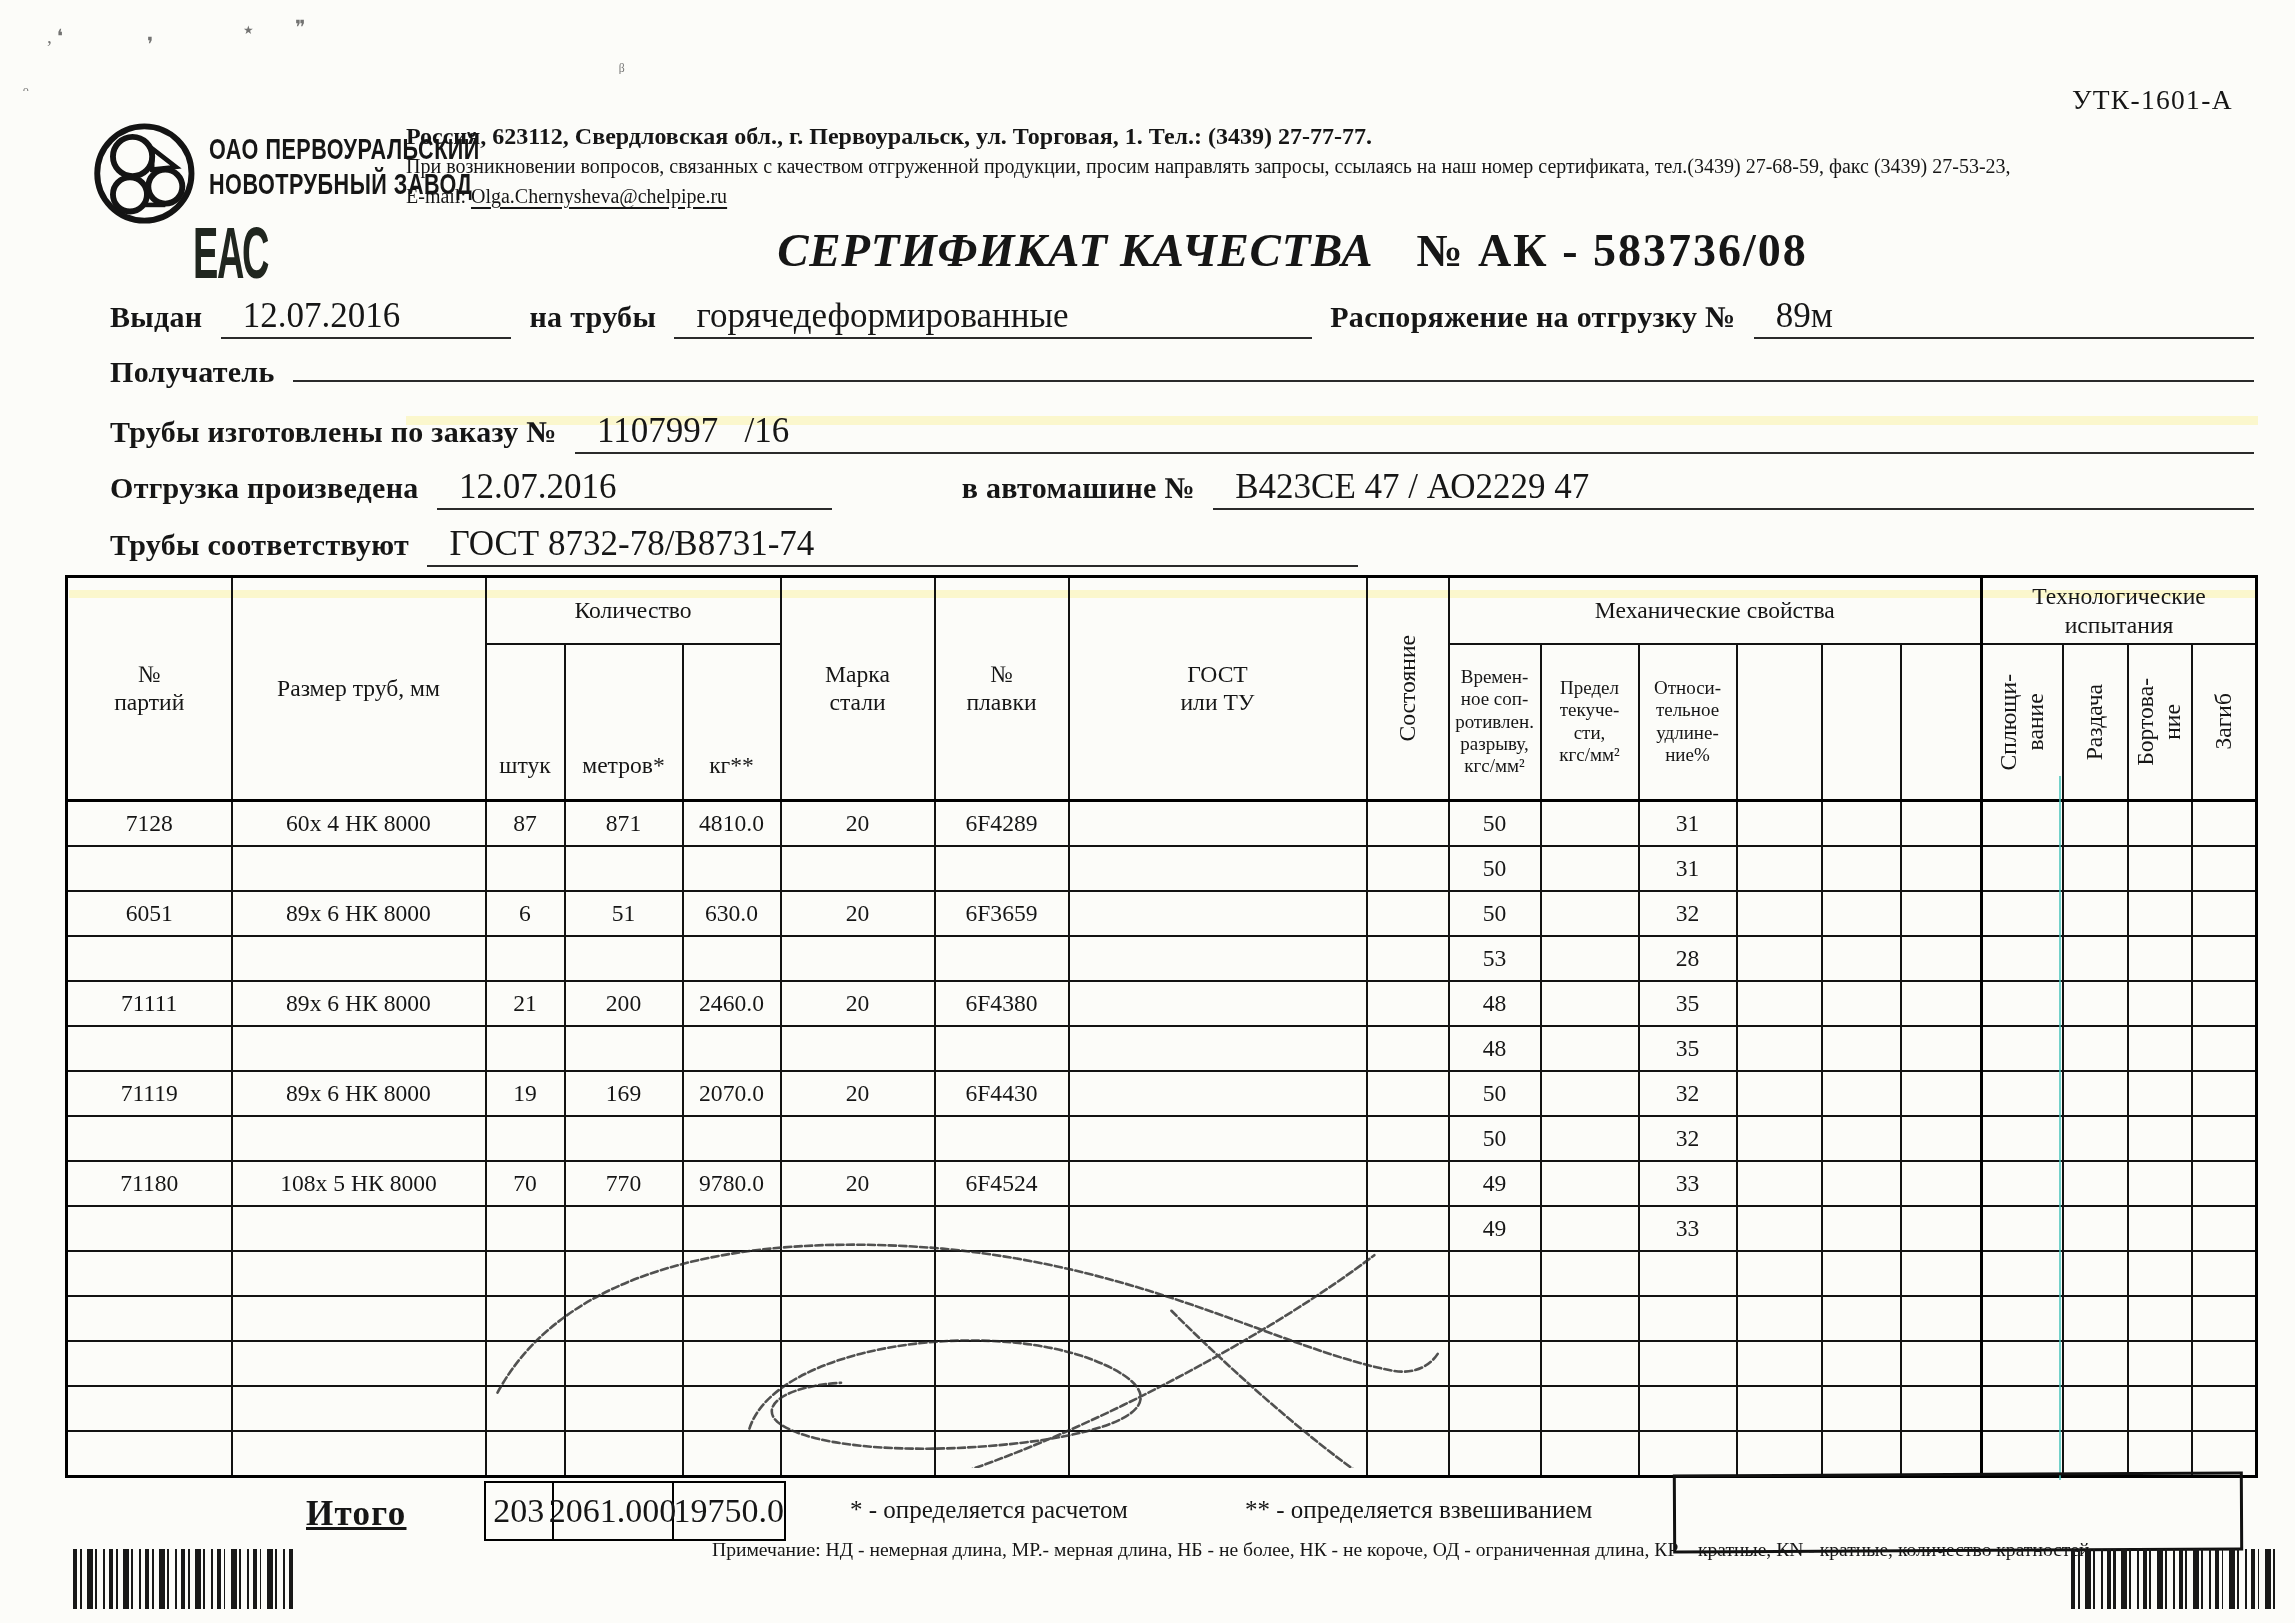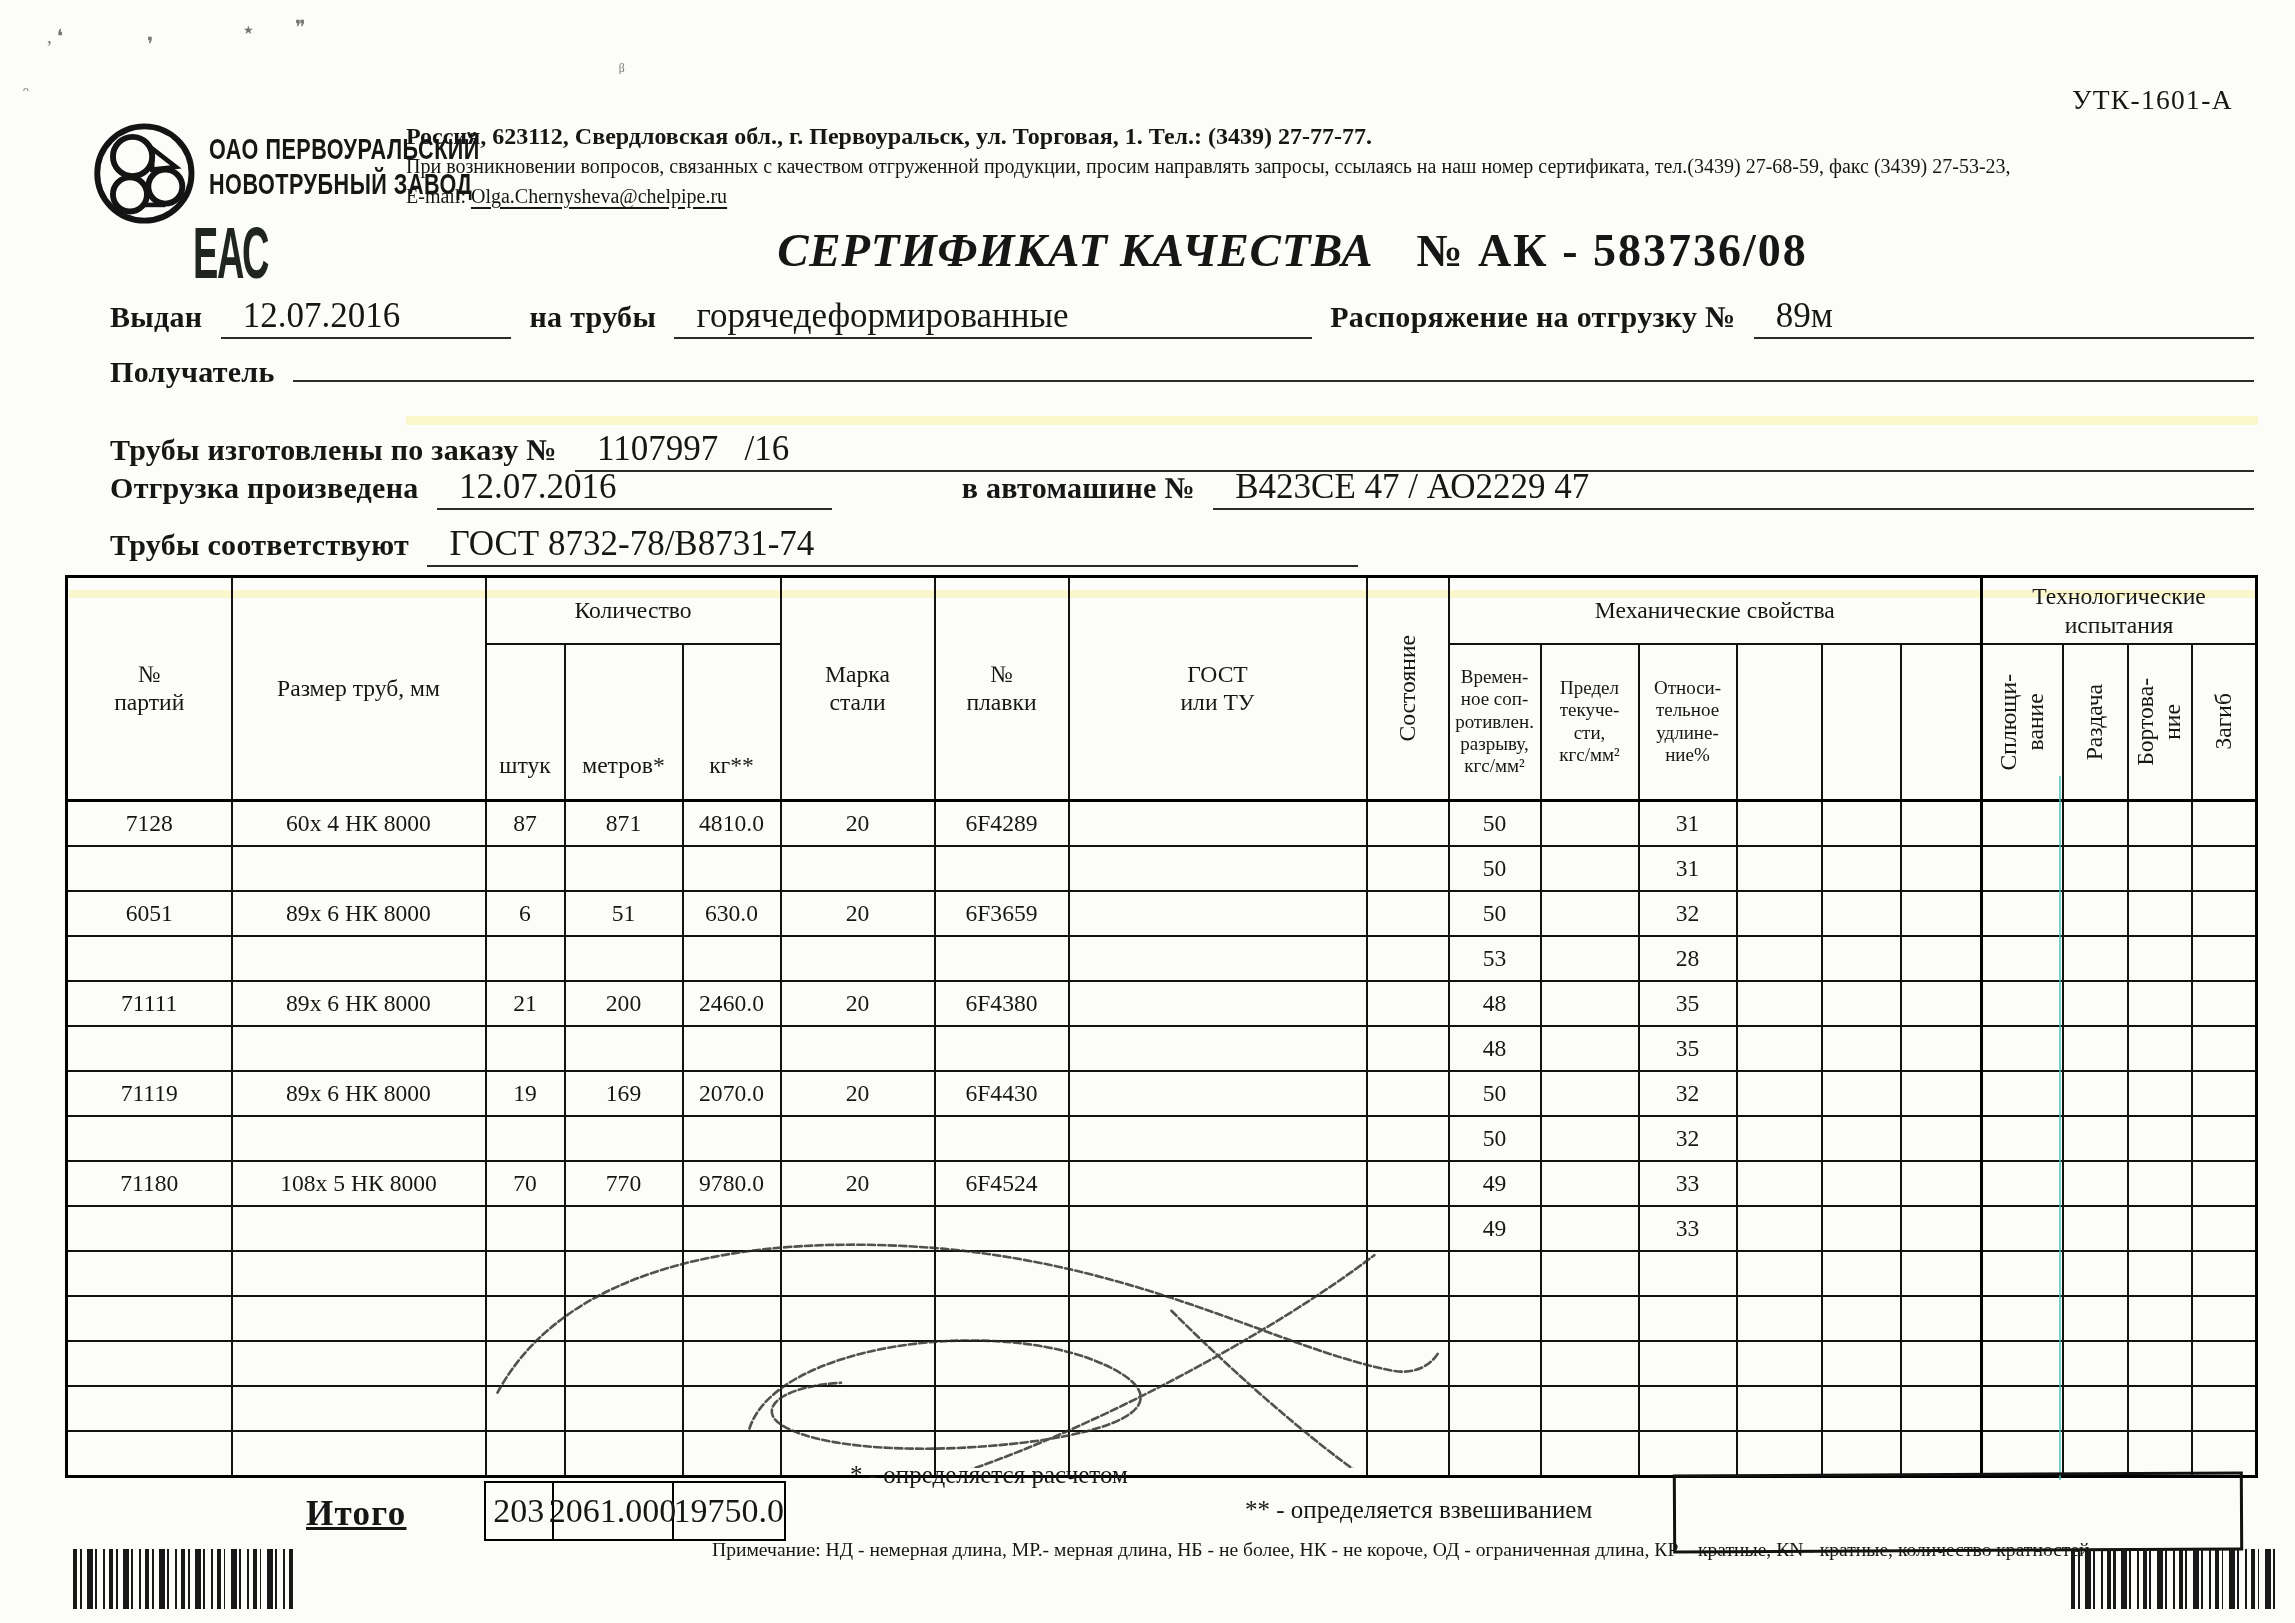--- a/index.html
+++ b/index.html
@@ -133,21 +133,21 @@
     <span class="val" style="width:609px;">горячедеформированные</span>
     <span class="lbl">Распоряжение на отгрузку №</span>
     <span class="val grow">89м</span>
   </div>
 
   <div class="frow" style="top:355px;">
     <span class="lbl">Получатель</span>
     <span class="val grow"></span>
   </div>
 
-  <div class="frow" style="top:429px;">
+  <div class="frow" style="top:411px;">
     <span class="lbl">Трубы изготовлены по заказу №</span>
     <span class="val grow">1107997   /16</span>
   </div>
 
   <div class="frow" style="top:467px;">
     <span class="lbl">Отгрузка произведена</span>
     <span class="val" style="width:367px;">12.07.2016</span>
     <span class="lbl" style="margin-left:111px;">в автомашине №</span>
     <span class="val grow">В423СЕ 47 / АО2229 47</span>
   </div>
@@ -583,21 +583,21 @@
     </svg>
   </div>
 
   <div class="itogo">Итого</div>
   <div class="totbox">
     <div class="tc tc1">203</div>
     <div class="tc tc2">2061.000</div>
     <div class="tc tc3">19750.0</div>
   </div>
 
-  <div class="fnote" style="top:1461px;left:850px;">* - определяется расчетом</div>
+  <div class="fnote" style="top:1496px;left:850px;">* - определяется расчетом</div>
   <div class="fnote" style="top:1496px;left:1245px;">** - определяется взвешиванием</div>
   <div class="stampbox"></div>
   <div class="notes">Примечание: НД - немерная длина, МР.- мерная длина, НБ - не более, НК - не короче, ОД - ограниченная длина, КР – кратные, КN - кратные, количество кратностей</div>
 
   <div class="barcode bc-left"></div>
   <div class="barcode bc-right"></div>
 
 </div>
 
 

